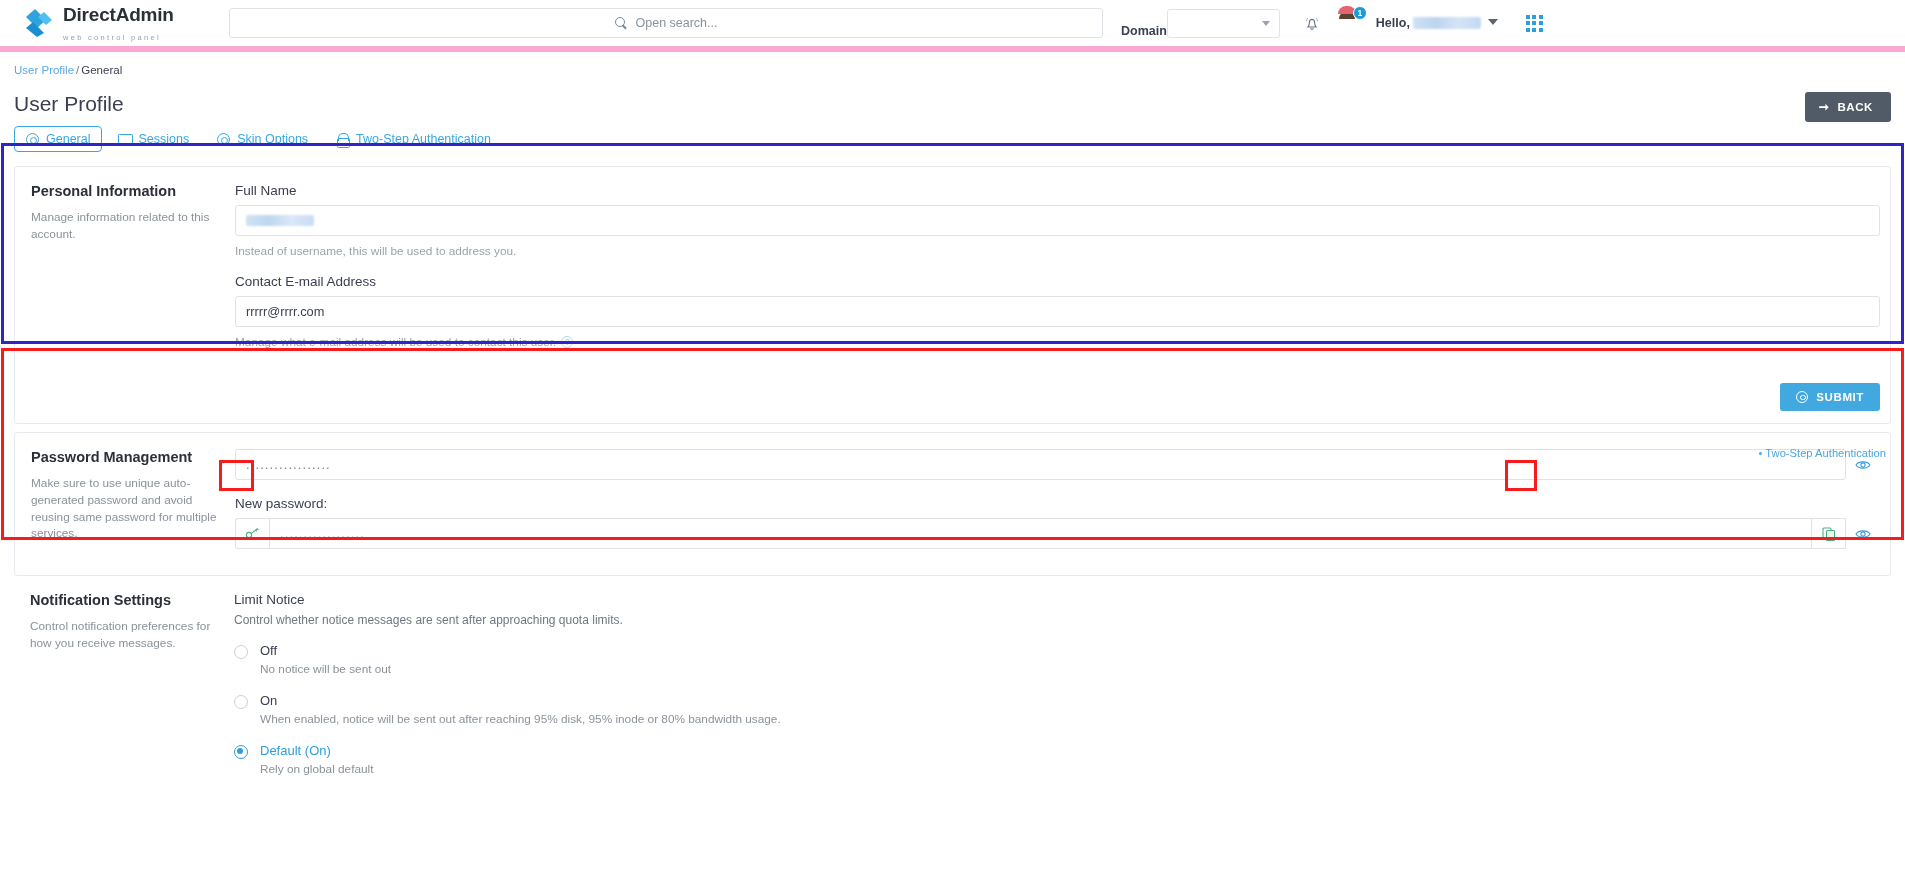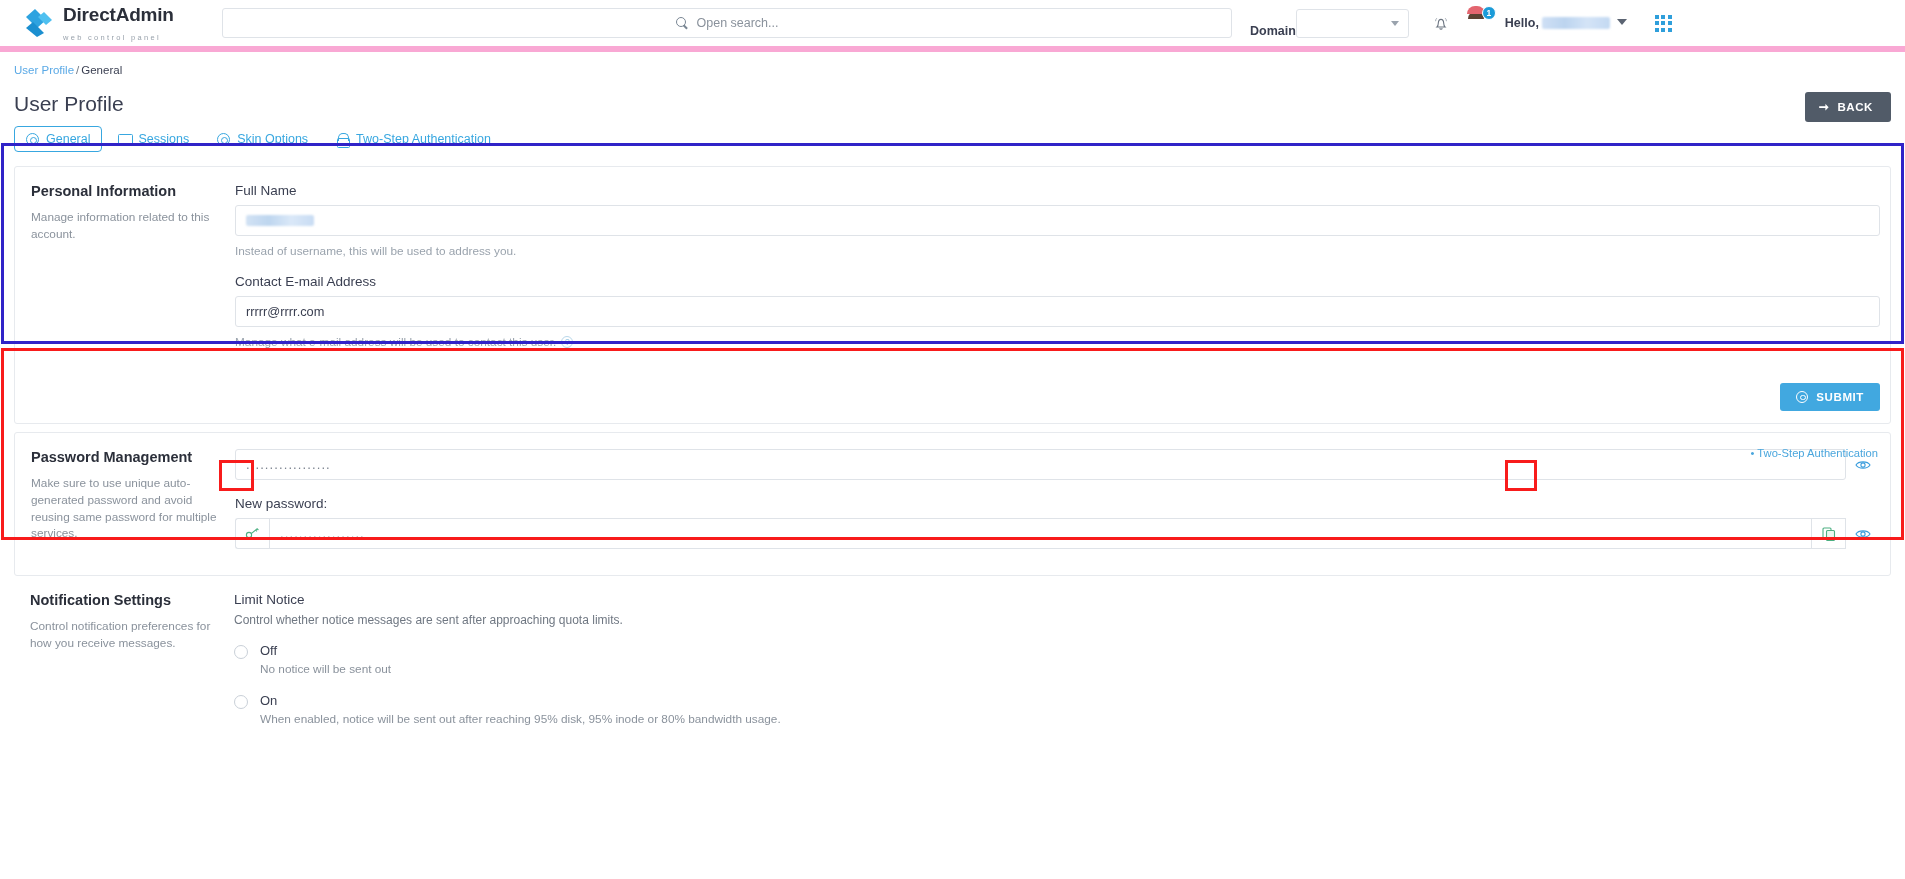--- a/index.html
+++ b/index.html
@@ -24,21 +24,21 @@
   .brand { display: flex; align-items: center; gap: 9px; width: 190px; padding-left: 8px; }
   .brand-mark { width: 30px; height: 30px; position: relative; flex: none; }
   .brand-text { line-height: 1; }
   .brand-title { font-size: 19px; font-weight: bold; color: #2b2f3a; letter-spacing: -0.2px; }
   .brand-title .light { color: #2b2f3a; }
   .brand-sub {
     font-size: 7.5px; color: #9aa3ad; letter-spacing: 2.3px;
     margin-top: 10px; text-transform: lowercase;
   }
 
-  .search-wrap { flex: none; width: 1010px; margin-left: 16px; position: relative; }
+  .search-wrap { flex: none; width: 874px; margin-left: 23px; position: relative; }
   .search-box {
     width: 100%; height: 30px; border: 1px solid #dfe3e8; border-radius: 3px;
     background: #fff;
   }
   .search-inner {
     position: absolute; left: 0; top: 0; width: 100%; height: 30px;
     display: flex; align-items: center; justify-content: center; gap: 8px;
     pointer-events: none;
   }
   .search-icon { width: 13px; height: 13px; position: relative; }
@@ -225,21 +225,21 @@
     display: flex; align-items: center; justify-content: center; background: #fff;
     cursor: pointer;
   }
   .pw-eye {
     width: 34px; height: 31px; display: flex; align-items: center;
     justify-content: center; cursor: pointer; flex: none;
   }
   .dots { font-size: 13px; letter-spacing: 1.1px; color: #7b838f; }
 
   .twofa-link {
-    position: absolute; right: 12px; top: 14px; font-size: 11.2px; color: #4aa6dd;
+    position: absolute; right: 4px; top: 14px; font-size: 11.2px; color: #4aa6dd;
     text-decoration: none; white-space: nowrap;
   }
 
   
   .radio-item { display: flex; align-items: flex-start; gap: 12px; margin-bottom: 17px; }
   .radio {
     width: 14px; height: 14px; border-radius: 50%; border: 1.5px solid #c9d0d8;
     flex: none; margin-top: 2px; background: #fff; position: relative; cursor: pointer;
   }
   .radio.checked { border-color: #2f9fdb; }
@@ -467,20 +467,27 @@
         </div>
 
         <div class="radio-item">
           <span class="radio"></span>
           <span>
             <div class="radio-label">On</div>
             <div class="radio-desc">When enabled, notice will be sent out after reaching 95% disk, 95% inode or 80% bandwidth usage.</div>
           </span>
         </div>
 
+        <div class="radio-item">
+          <span class="radio checked"></span>
+          <span>
+            <div class="radio-label accent">Default (On)</div>
+            <div class="radio-desc">Rely on global default</div>
+          </span>
+        </div>
       </div>
     </div>
   </div>
 </div>
 
 <div class="anno anno-blue" style="left:1px; top:143px; width:1903px; height:201px;"></div>
 <div class="anno anno-red" style="left:1px; top:348px; width:1903px; height:192px;"></div>
 <div class="anno anno-red" style="left:219px; top:460px; width:35px; height:31px;"></div>
 <div class="anno anno-red" style="left:1505px; top:460px; width:32px; height:31px;"></div>
 

